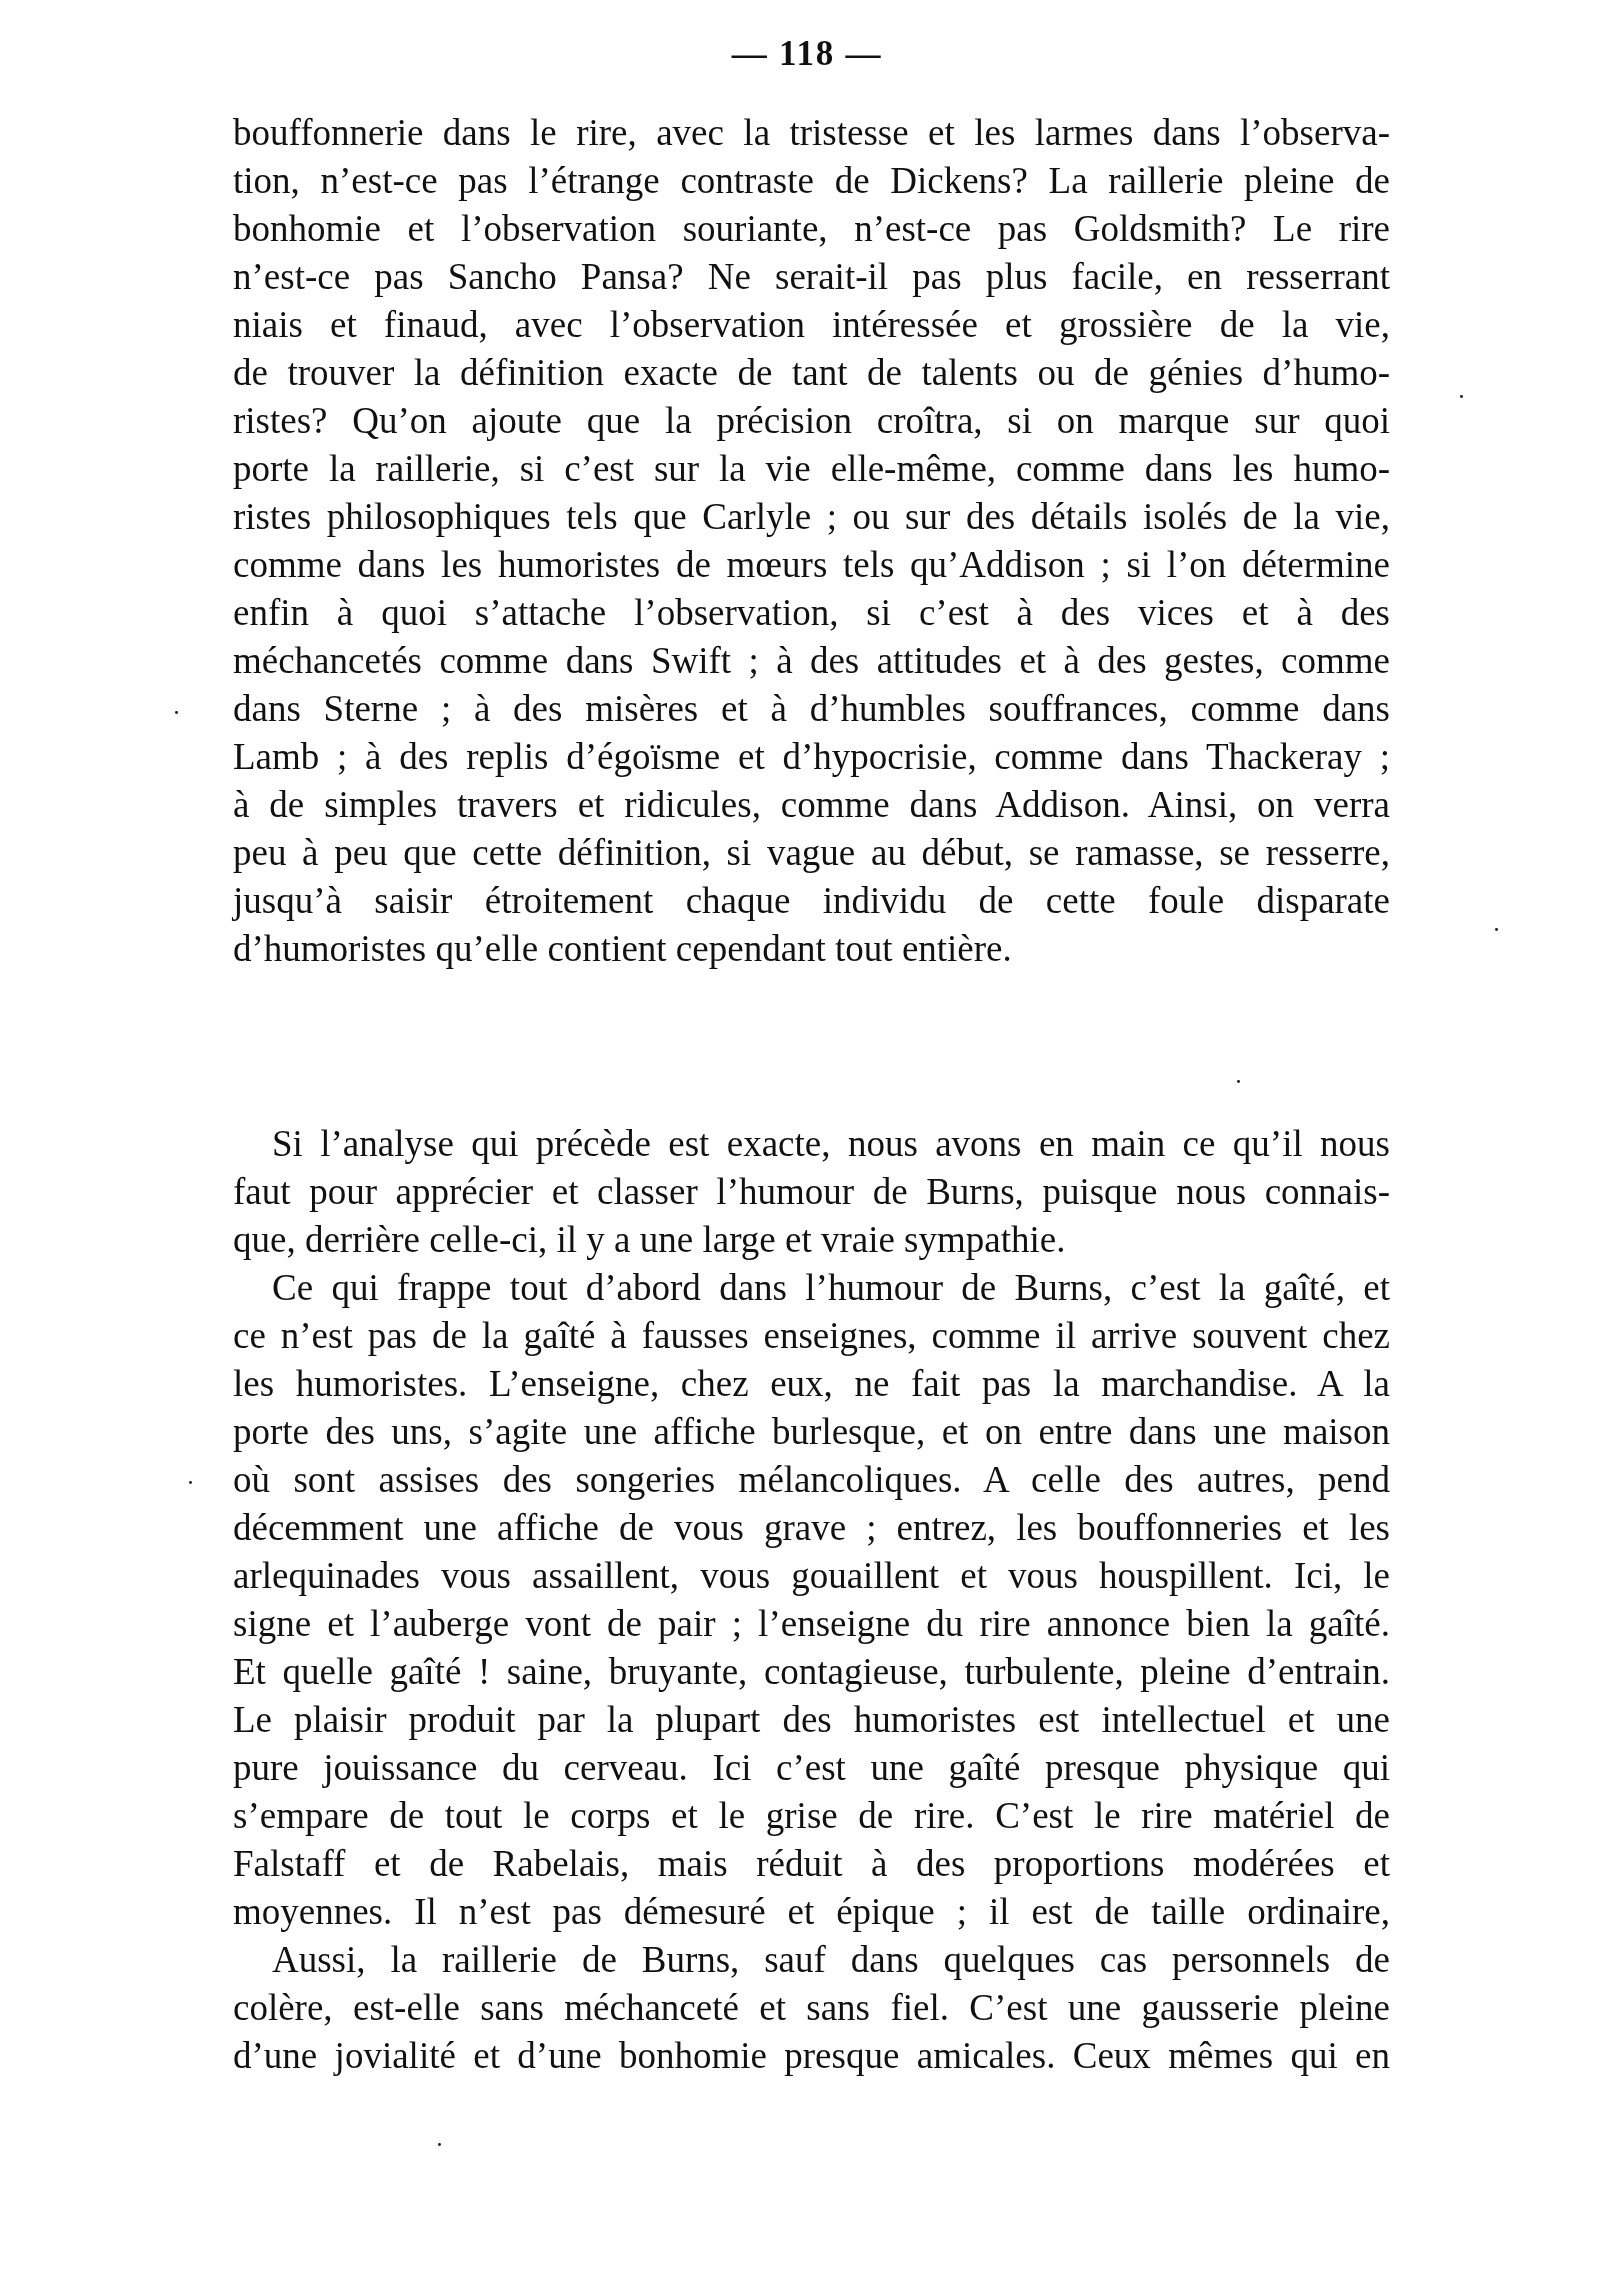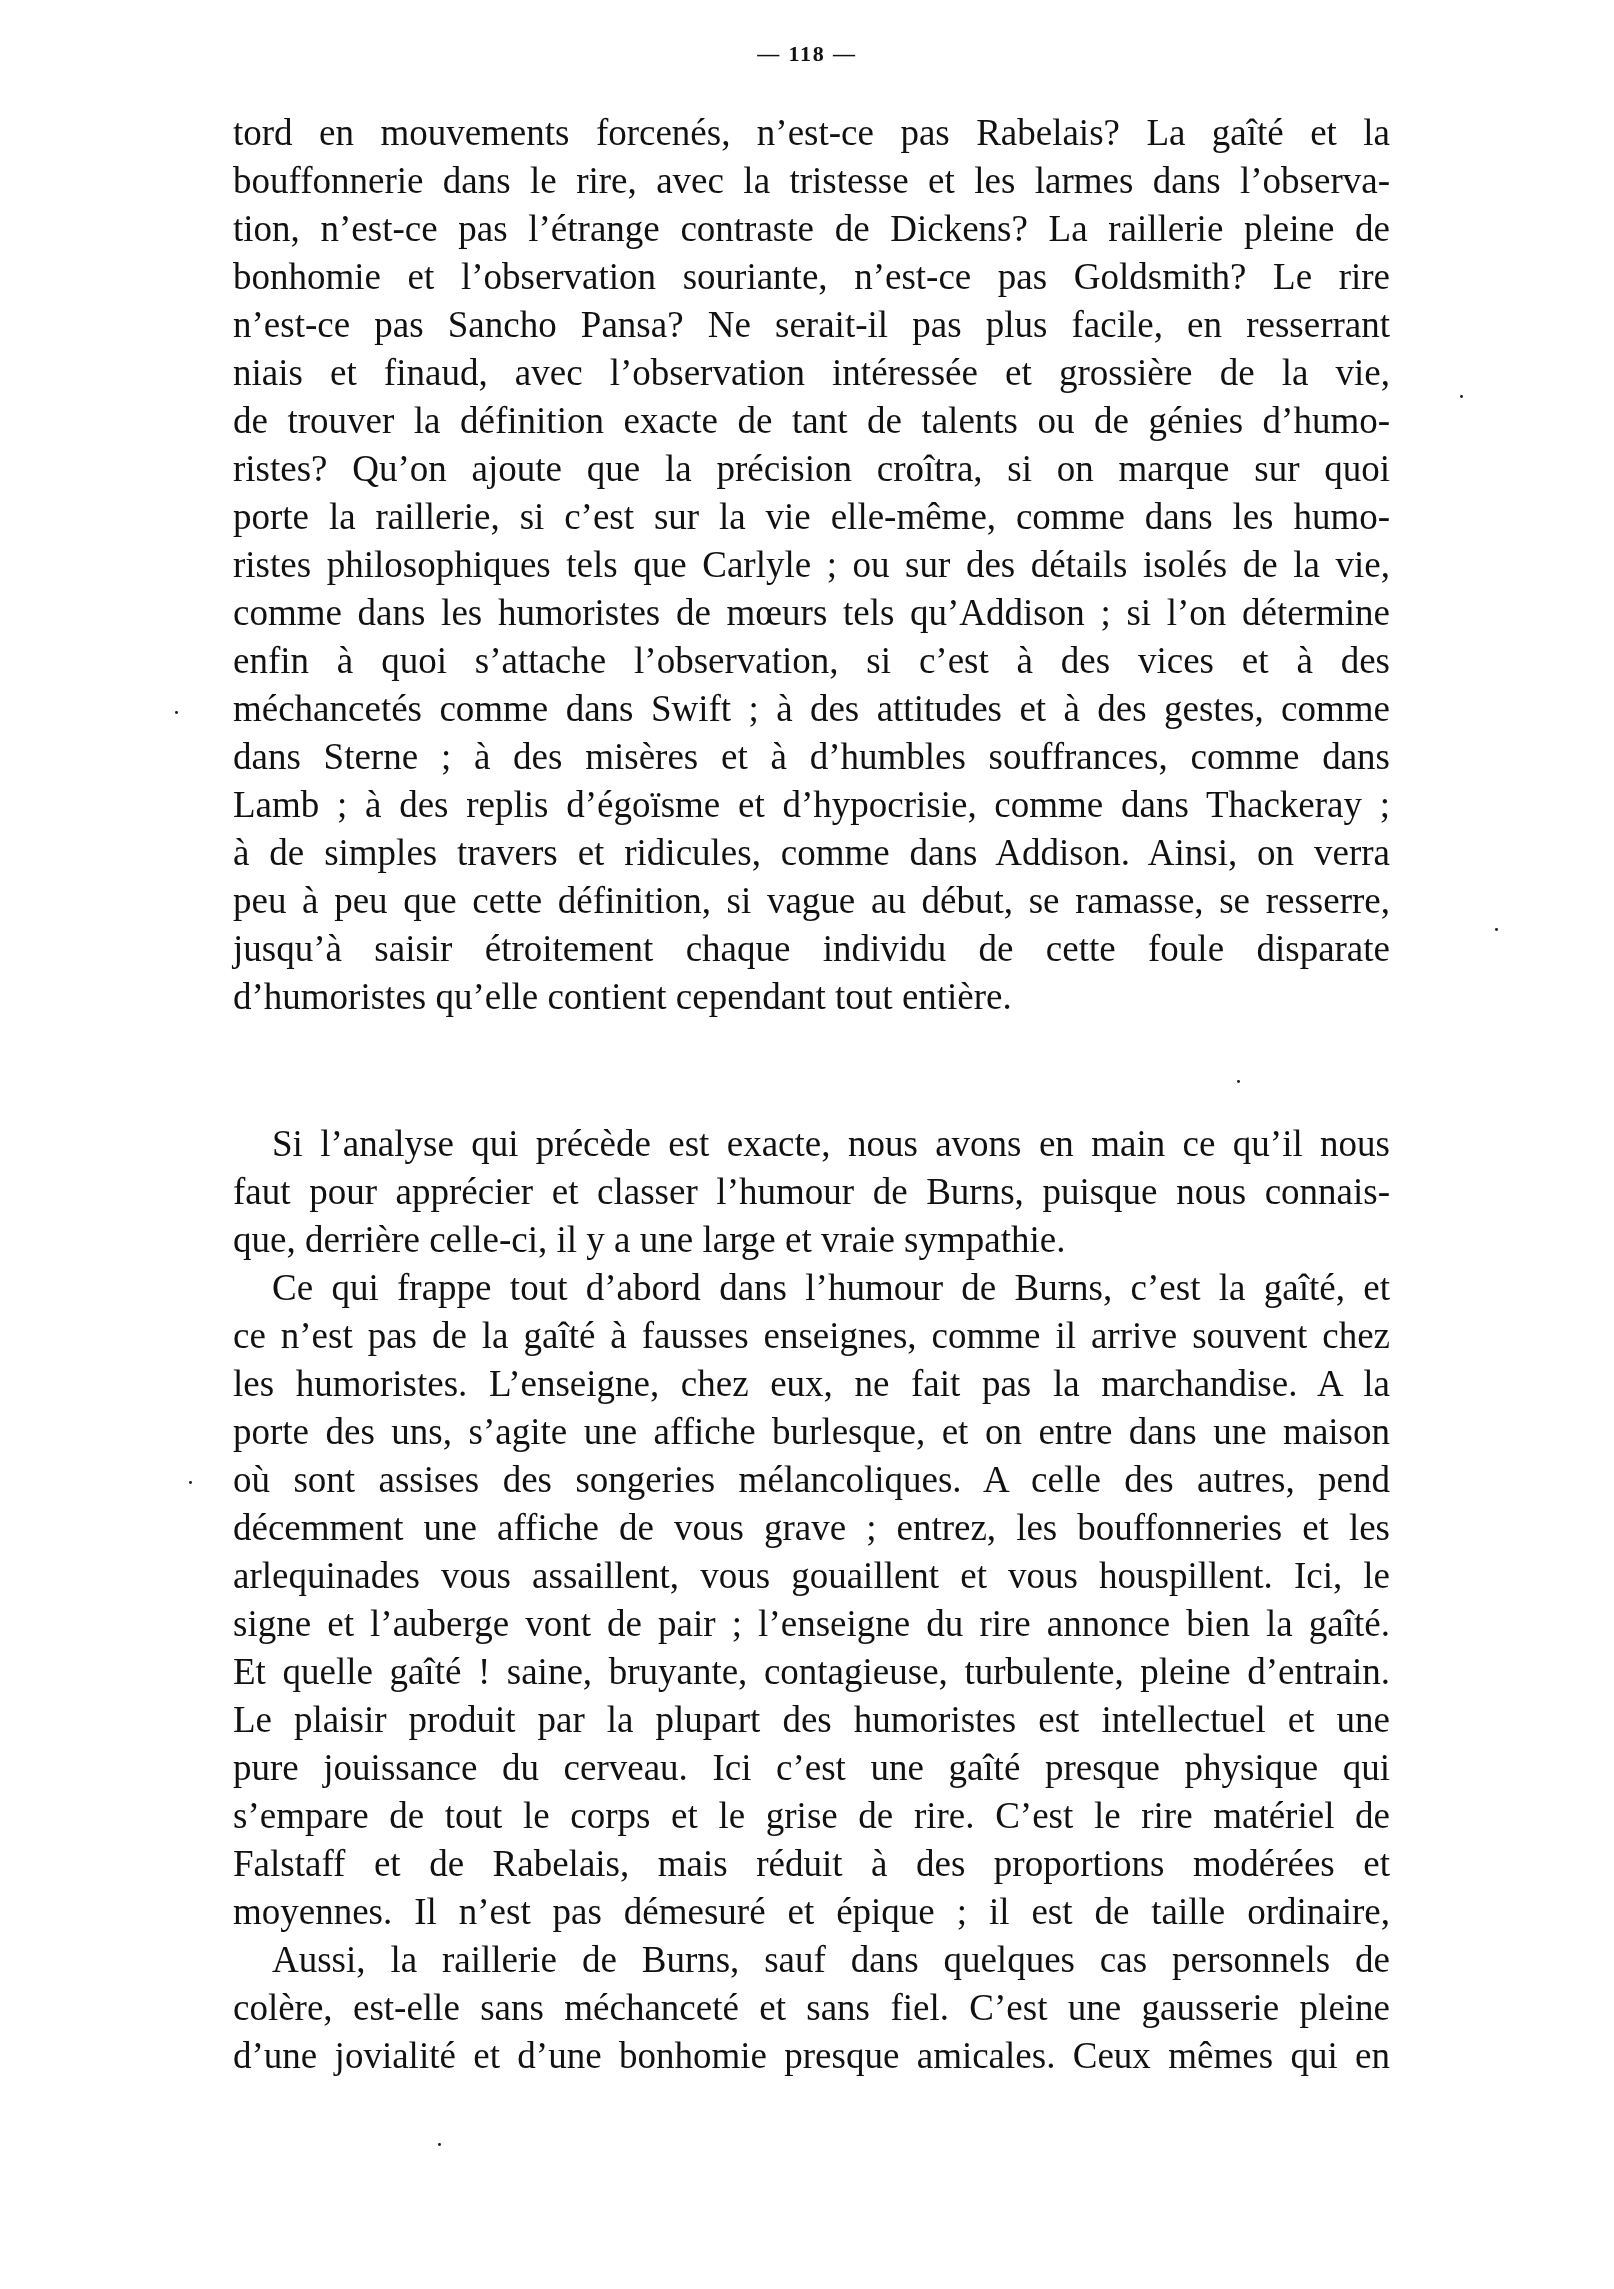--- a/index.html
+++ b/index.html
@@ -21,21 +21,21 @@
       top: 0;
       width: 1614px;
       height: 2290px;
     }
     .page-number {
       position: absolute;
       top: 26px;
       left: 0;
       width: 1614px;
       text-align: center;
-      font-size: 22px;
+      font-size: 35px;
       font-weight: bold;
       letter-spacing: 1.8px;
       line-height: 55px;
     }
     .text-block {
       position: absolute;
       left: 233px;
       width: 1157px;
     }
     .line {
@@ -65,21 +65,20 @@
     }
   </style>
 </head>
 <body>
 
 <div class="page">
 
   <div class="page-number">— 118 —</div>
 
   <div class="text-block block-1">
-    <span class="line">tord en mouvements forcenés, n’est-ce pas Rabelais? La gaîté et la</span>
     <span class="line">bouffonnerie dans le rire, avec la tristesse et les larmes dans l’observa-</span>
     <span class="line">tion, n’est-ce pas l’étrange contraste de Dickens? La raillerie pleine de</span>
     <span class="line">bonhomie et l’observation souriante, n’est-ce pas Goldsmith? Le rire</span>
     <span class="line">n’est-ce pas Sancho Pansa? Ne serait-il pas plus facile, en resserrant</span>
     <span class="line">niais et finaud, avec l’observation intéressée et grossière de la vie,</span>
     <span class="line">de trouver la définition exacte de tant de talents ou de génies d’humo-</span>
     <span class="line">ristes? Qu’on ajoute que la précision croîtra, si on marque sur quoi</span>
     <span class="line">porte la raillerie, si c’est sur la vie elle-même, comme dans les humo-</span>
     <span class="line">ristes philosophiques tels que Carlyle ; ou sur des détails isolés de la vie,</span>
     <span class="line">comme dans les humoristes de mœurs tels qu’Addison ; si l’on détermine</span>

